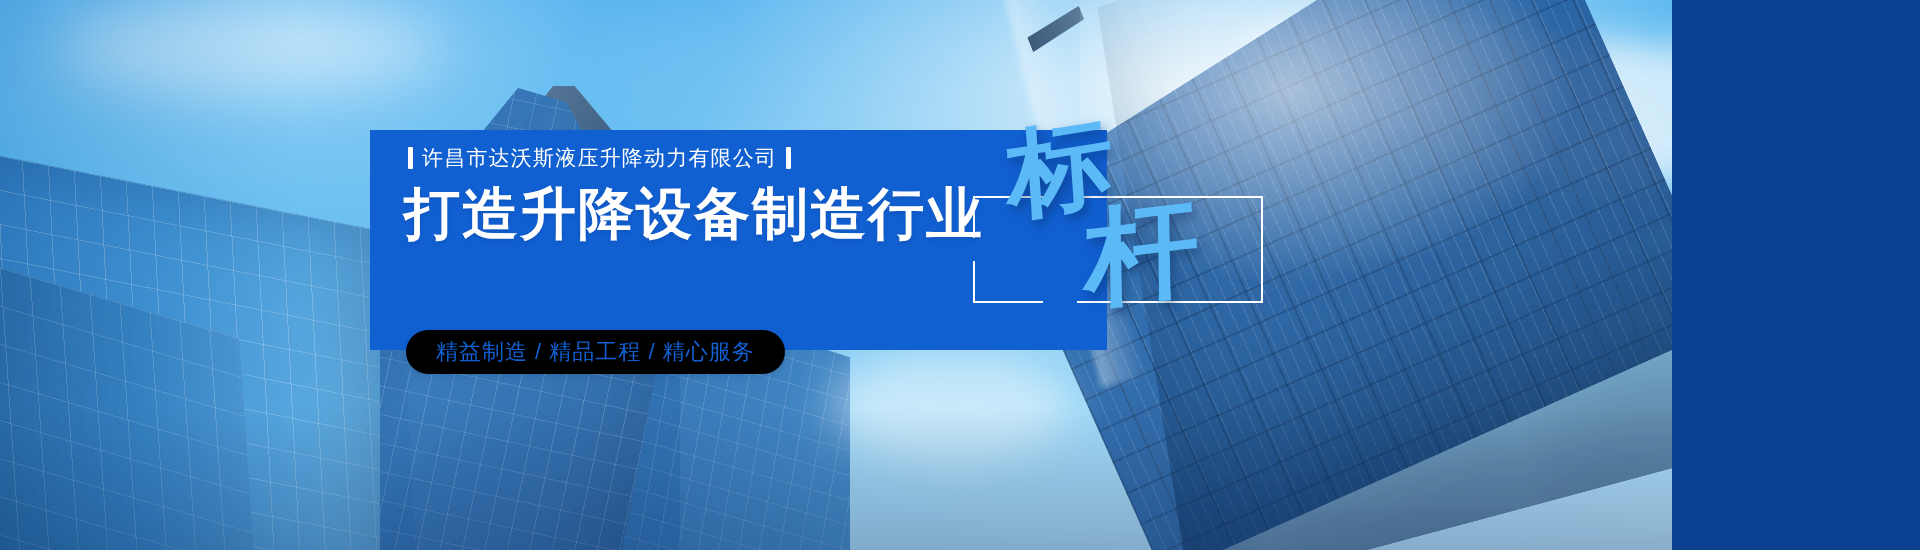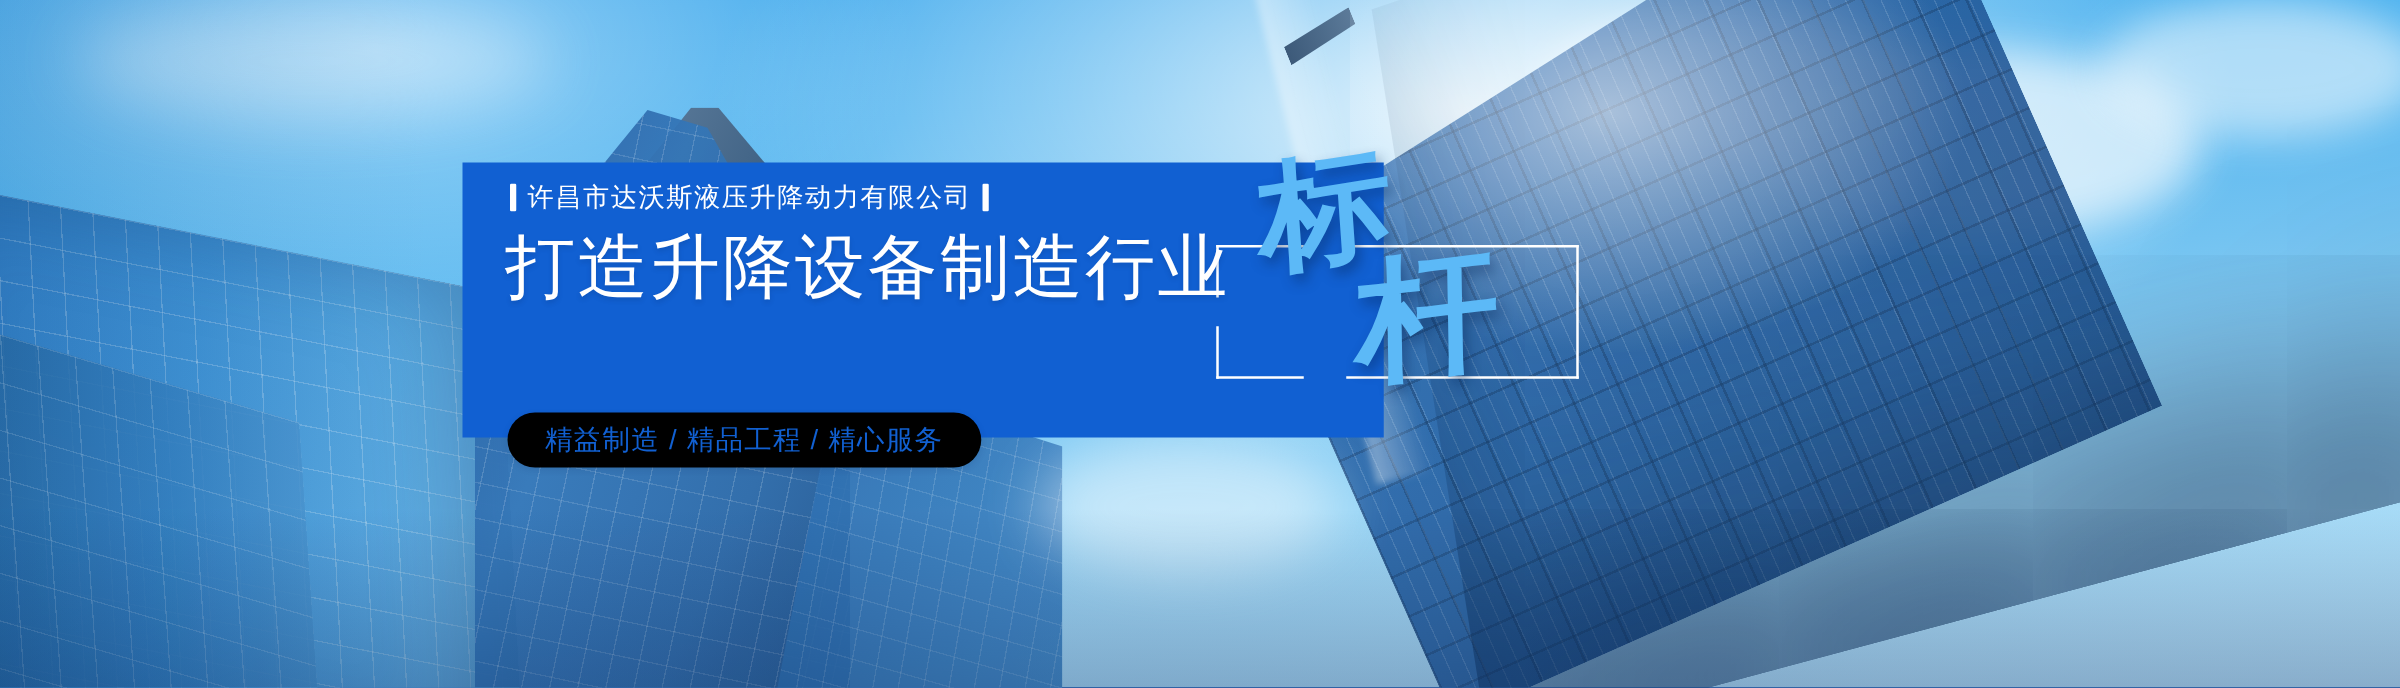--- a/index.html
+++ b/index.html
@@ -1,19 +1,19 @@
 <!DOCTYPE html>
 <html><head>
 <meta charset="utf-8">
 <style>
   * { margin:0; padding:0; box-sizing:border-box; }
   html,body { width:1920px; height:550px; overflow:hidden; background:#0b3f8f; }
 
   .banner{
-    position:relative; width:1920px; height:550px; overflow:hidden;
+    position:relative; width:1672px; height:550px; overflow:hidden;
     font-family:"Liberation Sans","DejaVu Sans",sans-serif;
   }
 
   
   .sky{
     position:absolute; inset:0;
     background:
       radial-gradient(ellipse 900px 420px at 1180px 90px, rgba(255,255,255,.85) 0%, rgba(255,255,255,.35) 38%, rgba(255,255,255,0) 68%),
       radial-gradient(ellipse 620px 300px at 300px 40px, rgba(255,255,255,.45) 0%, rgba(255,255,255,0) 70%),
       linear-gradient(175deg,#3da7ec 0%, #4fb3ef 22%, #74c4f2 48%, #9ad6f6 70%, #bfe4f8 100%);
@@ -135,21 +135,21 @@
   }
   .eyebar{ width:5px; height:22px; background:#ffffff; display:block; border-radius:1px; }
   .eyebrow-text{
     color:#ffffff; font-size:21px; letter-spacing:1.2px; white-space:nowrap;
     font-weight:400;
   }
 
   
   .headline{
     position:absolute; left:404px; top:185px;
-    color:#ffffff; font-size:56px; font-weight:400; letter-spacing:2px;
+    color:#ffffff; font-size:56px; font-weight:700; letter-spacing:2px;
     white-space:nowrap; line-height:1.05; z-index:6;
     text-shadow:0 2px 4px rgba(4,40,96,.18);
   }
 
   
   .bracket{
     position:absolute; left:973px; top:196px; width:290px; height:107px;
     z-index:5; pointer-events:none;
   }
   .bracket span{ position:absolute; background:#ffffff; }

